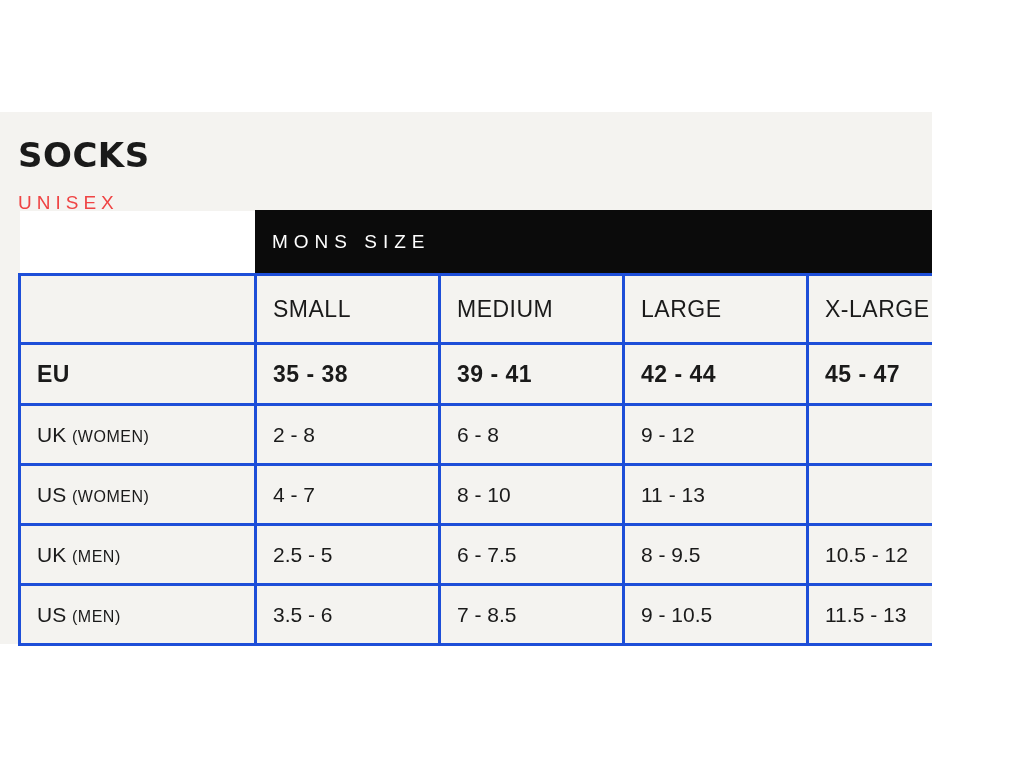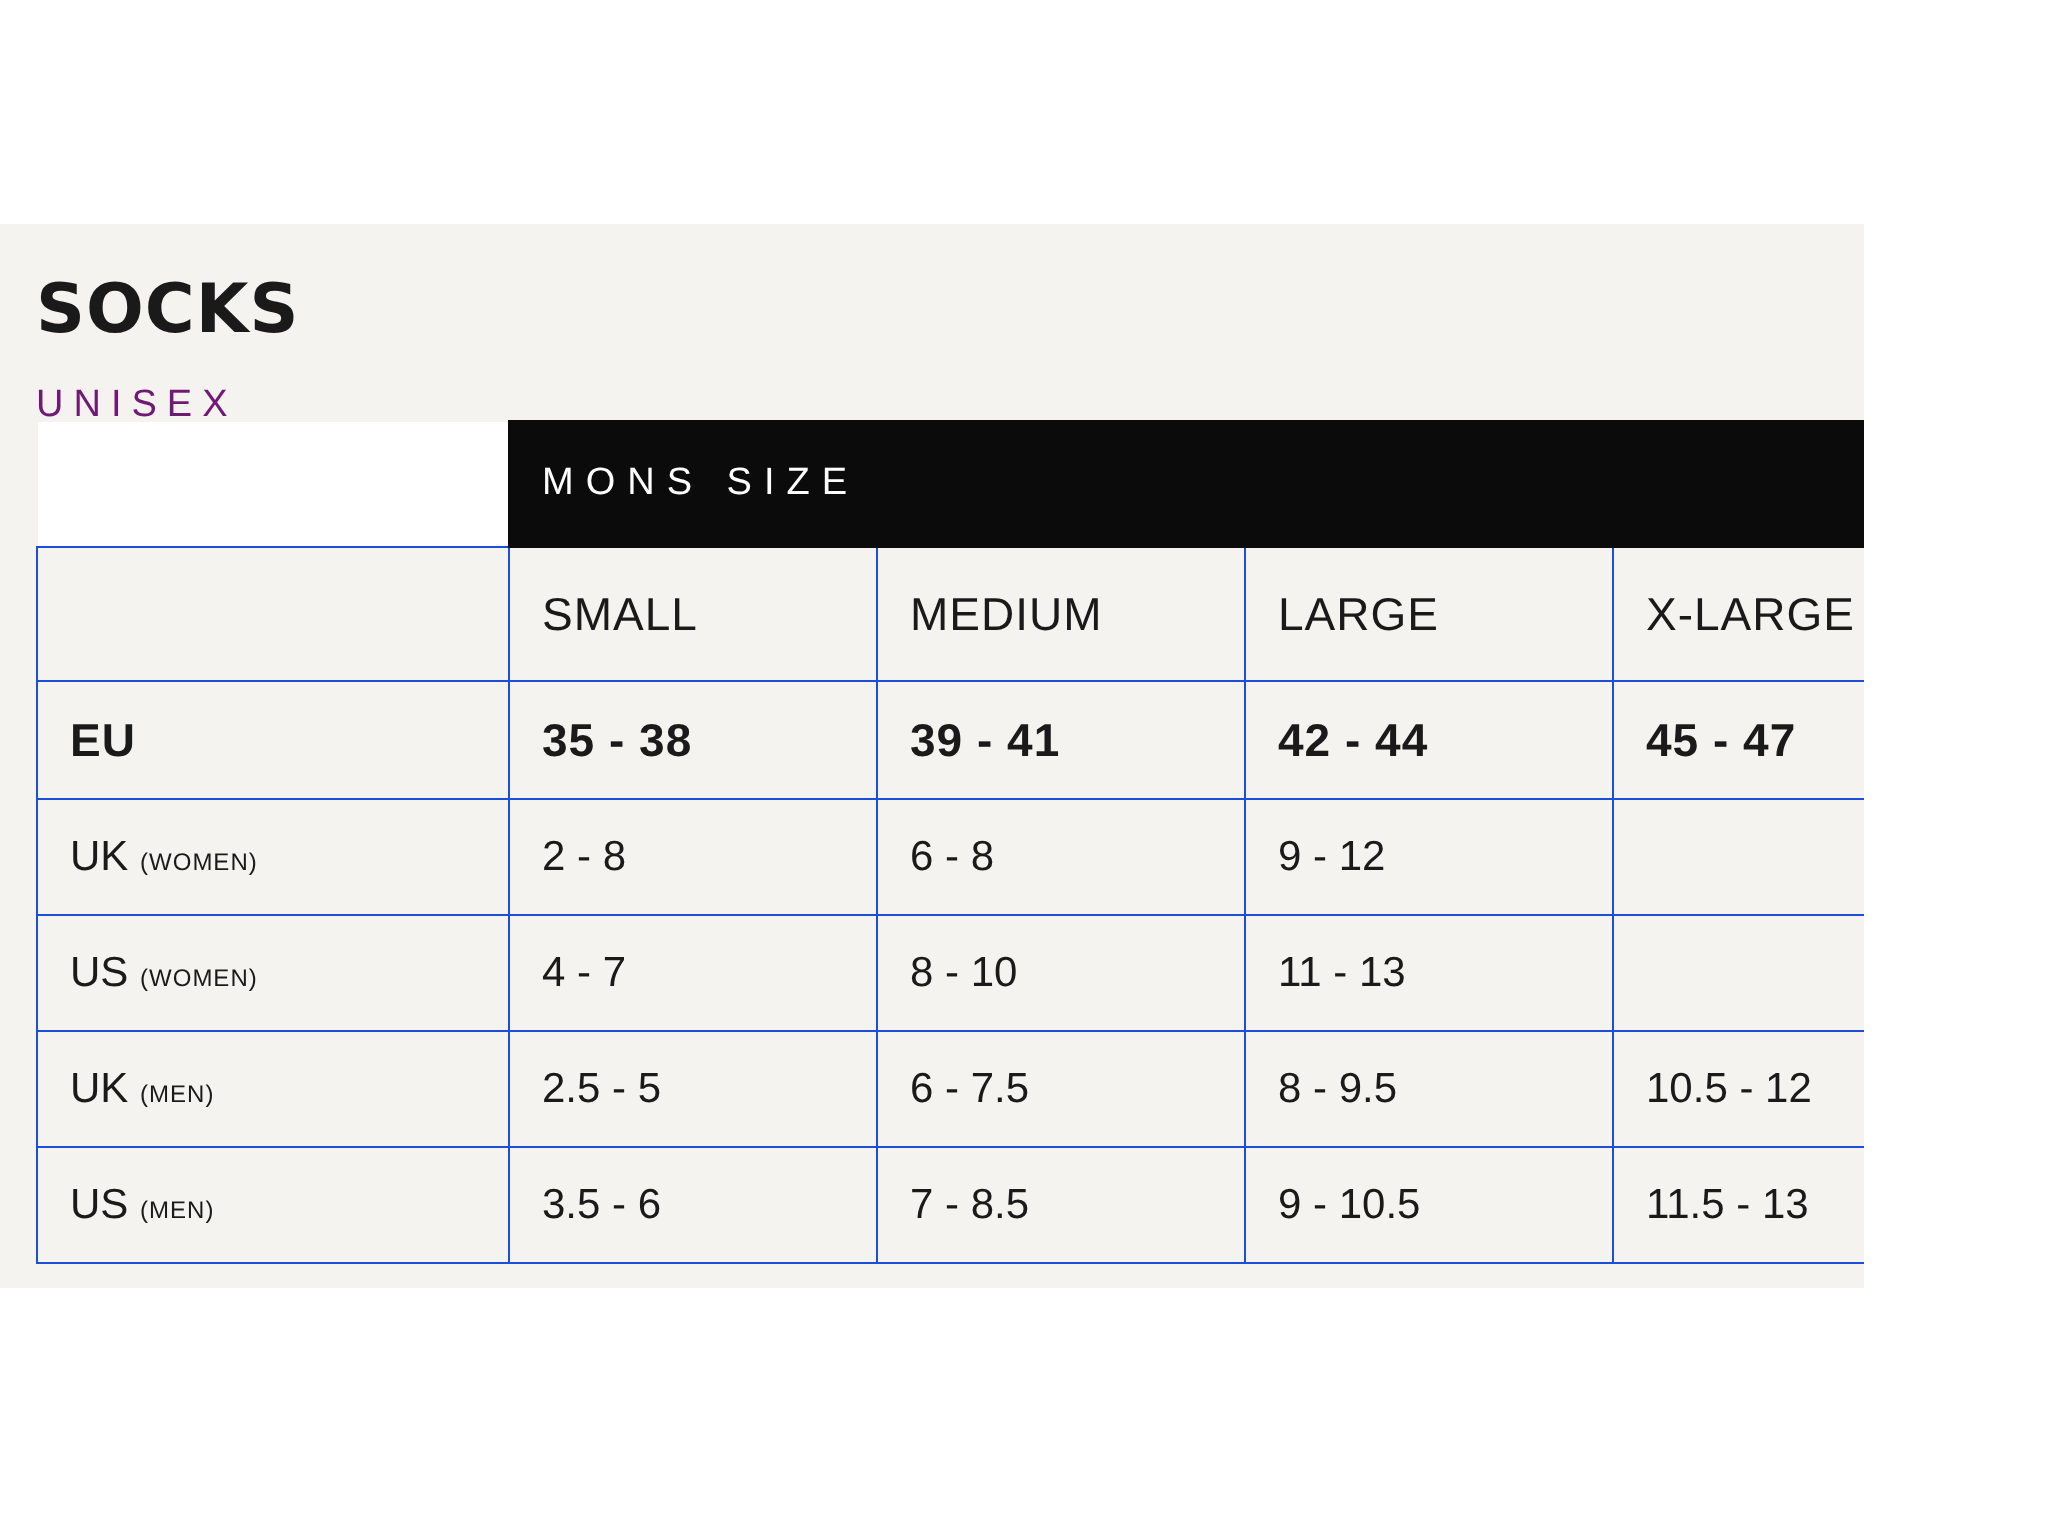--- a/index.html
+++ b/index.html
@@ -44,37 +44,37 @@
     color: #1a1a1a;
     line-height: 1;
     margin: 0;
   }
 
   .doc-subtitle {
     margin-top: 20px;
     font-family: "Liberation Sans", sans-serif;
     font-size: 19px;
     letter-spacing: 5px;
-    color: #701a75;
+    color: #ef4444;
   }
 
   
   .size-table {
     position: absolute;
     left: 18px;
     top: 210px;
     width: 972px;
     border-collapse: collapse;
     table-layout: fixed;
     background: transparent;
   }
 
   .size-table td,
   .size-table th {
-    border: 1px solid #1d4ed8;
+    border: 3px solid #1d4ed8;
     padding: 0 16px;
     text-align: left;
     vertical-align: middle;
     color: #1a1a1a;
     font-family: "Liberation Sans", sans-serif;
     font-size: 21px;
     background: #f4f3f0;
   }
 
   
@@ -116,21 +116,21 @@
 
   tr.data-row td {
     height: 57px;
     font-size: 21px;
   }
 
   .row-label {
     white-space: nowrap;
   }
   .row-label .qualifier {
-    font-size: 12px;
+    font-size: 16px;
     letter-spacing: 0.5px;
     text-align: right;
   }
 </style>
 </head>
 <body>
 
 <div id="page">
 
   <div class="panel"></div>

